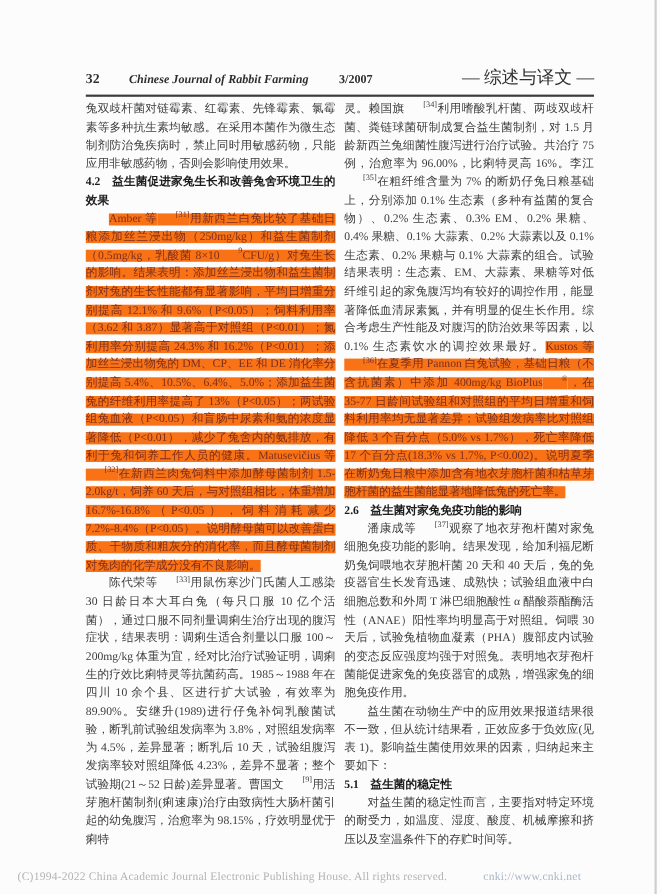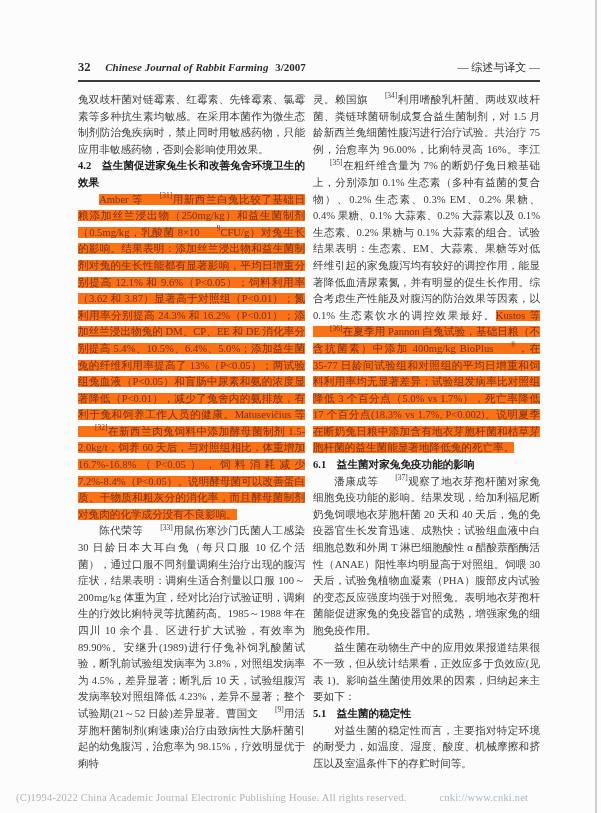--- a/index.html
+++ b/index.html
@@ -9,24 +9,24 @@
     background:#fcfcfc; overflow:hidden;
     font-family:"Liberation Serif","DejaVu Serif",serif;
   }
   .scan-edge{position:absolute; top:0; right:4px; width:2px; height:813px; background:#cfcfcf;}
   .header{
     position:absolute; left:78px; top:60px; width:462px;
     border-bottom:2px solid #3c3c3c; padding-bottom:5px;
     display:flex; justify-content:space-between; align-items:baseline;
   }
   .header-left{font-size:11px; color:#2e2e2e; white-space:nowrap;}
-  .page-num{font-weight:bold; font-size:12.5px; margin-right:12px;}
-  .journal{font-style:italic; font-weight:bold; margin-right:4px;font-family:Liberation Serif, serif;}
+  .page-num{font-weight:bold; font-size:12.5px; margin-right:24px;}
+  .journal{font-style:italic; font-weight:bold; margin-right:25px;font-family:Liberation Serif, serif;}
   .issue{font-weight:bold;}
-  .section-label{font-size:11px; color:#2e2e2e; white-space:nowrap;}
+  .section-label{font-size:16px; color:#2e2e2e; white-space:nowrap;}
   .content{
     position:absolute; left:78px; top:92px; width:462px;
     display:flex; gap:8px;
   }
   .col{
     width:227px; font-size:10.6px; line-height:16.6px;
     color:#3c3c3c; text-align:justify;
   }
   .para{margin:0;}
   .para.indent{text-indent:2em;}
@@ -58,21 +58,21 @@
 
   <div class="content">
     <div class="col">
         <p class="para"><span>兔双歧杆菌对链霉素、红霉素、先锋霉素、氯霉素等多种抗生素均敏感。在采用本菌作为微生态制剂防治兔疾病时，禁止同时用敏感药物，只能应用非敏感药物，否则会影响使用效果。</span></p>
         <div class="heading">4.2　益生菌促进家兔生长和改善兔舍环境卫生的效果</div>
         <p class="para indent"><mark class="hl">Amber 等</mark><mark class="hl"><sup>[31]</sup></mark><mark class="hl">用新西兰白兔比较了基础日粮添加丝兰浸出物（250mg/kg）和益生菌制剂（0.5mg/kg，乳酸菌 8×10</mark><mark class="hl"><sup>9</sup></mark><mark class="hl">CFU/g）对兔生长的影响。结果表明：添加丝兰浸出物和益生菌制剂对兔的生长性能都有显著影响，平均日增重分别提高 12.1% 和 9.6%（P&lt;0.05）；饲料利用率（3.62 和 3.87）显著高于对照组（P&lt;0.01）；氮利用率分别提高 24.3% 和 16.2%（P&lt;0.01）；添加丝兰浸出物兔的 DM、CP、EE 和 DE 消化率分别提高 5.4%、10.5%、6.4%、5.0%；添加益生菌兔的纤维利用率提高了 13%（P&lt;0.05）；两试验组兔血液（P&lt;0.05）和盲肠中尿素和氨的浓度显著降低（P&lt;0.01），减少了兔舍内的氨排放，有利于兔和饲养工作人员的健康。Matusevičius 等</mark><mark class="hl"><sup>[32]</sup></mark><mark class="hl">在新西兰肉兔饲料中添加酵母菌制剂 1.5-2.0kg/t，饲养 60 天后，与对照组相比，体重增加 16.7%-16.8%（P&lt;0.05），饲料消耗减少 7.2%-8.4%（P&lt;0.05）。说明酵母菌可以改善蛋白质、干物质和粗灰分的消化率，而且酵母菌制剂对兔肉的化学成分没有不良影响。</mark></p>
         <p class="para indent"><span>陈代荣等</span><span><sup>[33]</sup></span><span>用鼠伤寒沙门氏菌人工感染 30 日龄日本大耳白兔（每只口服 10 亿个活菌），通过口服不同剂量调痢生治疗出现的腹泻症状，结果表明：调痢生适合剂量以口服 100～200mg/kg 体重为宜，经对比治疗试验证明，调痢生的疗效比痢特灵等抗菌药高。1985～1988 年在四川 10 余个县、区进行扩大试验，有效率为 89.90%。安继升(1989)进行仔兔补饲乳酸菌试验，断乳前试验组发病率为 3.8%，对照组发病率为 4.5%，差异显著；断乳后 10 天，试验组腹泻发病率较对照组降低 4.23%，差异不显著；整个试验期(21～52 日龄)差异显著。曹国文</span><span><sup>[9]</sup></span><span>用活芽胞杆菌制剂(痢速康)治疗由致病性大肠杆菌引起的幼兔腹泻，治愈率为 98.15%，疗效明显优于痢特</span></p>
       </div>
     <div class="col">
         <p class="para"><span>灵。赖国旗</span><span><sup>[34]</sup></span><span>利用嗜酸乳杆菌、两歧双歧杆菌、粪链球菌研制成复合益生菌制剂，对 1.5 月龄新西兰兔细菌性腹泻进行治疗试验。共治疗 75 例，治愈率为 96.00%，比痢特灵高 16%。李江</span><span><sup>[35]</sup></span><span>在粗纤维含量为 7% 的断奶仔兔日粮基础上，分别添加 0.1% 生态素（多种有益菌的复合物）、0.2% 生态素、0.3% EM、0.2% 果糖、0.4% 果糖、0.1% 大蒜素、0.2% 大蒜素以及 0.1% 生态素、0.2% 果糖与 0.1% 大蒜素的组合。试验结果表明：生态素、EM、大蒜素、果糖等对低纤维引起的家兔腹泻均有较好的调控作用，能显著降低血清尿素氮，并有明显的促生长作用。综合考虑生产性能及对腹泻的防治效果等因素，以 0.1% 生态素饮水的调控效果最好。</span><mark class="hl">Kustos 等</mark><mark class="hl"><sup>[36]</sup></mark><mark class="hl">在夏季用 Pannon 白兔试验，基础日粮（不含抗菌素）中添加 400mg/kg BioPlus</mark><mark class="hl"><sup>®</sup></mark><mark class="hl">，在 35-77 日龄间试验组和对照组的平均日增重和饲料利用率均无显著差异；试验组发病率比对照组降低 3 个百分点（5.0% vs 1.7%），死亡率降低 17 个百分点(18.3% vs 1.7%, P&lt;0.002)。说明夏季在断奶兔日粮中添加含有地衣芽胞杆菌和枯草芽胞杆菌的益生菌能显著地降低兔的死亡率。</mark></p>
-        <div class="heading">6.1　益生菌对家兔免疫功能的影响</div>
+        <div class="heading">2.6　益生菌对家兔免疫功能的影响</div>
         <p class="para indent"><span>潘康成等</span><span><sup>[37]</sup></span><span>观察了地衣芽孢杆菌对家兔细胞免疫功能的影响。结果发现，给加利福尼断奶兔饲喂地衣芽胞杆菌 20 天和 40 天后，兔的免疫器官生长发育迅速、成熟快；试验组血液中白细胞总数和外周 T 淋巴细胞酸性 α 醋酸萘酯酶活性（ANAE）阳性率均明显高于对照组。饲喂 30 天后，试验兔植物血凝素（PHA）腹部皮内试验的变态反应强度均强于对照兔。表明地衣芽孢杆菌能促进家兔的免疫器官的成熟，增强家兔的细胞免疫作用。</span></p>
         <p class="para indent"><span>益生菌在动物生产中的应用效果报道结果很不一致，但从统计结果看，正效应多于负效应(见表 1)。影响益生菌使用效果的因素，归纳起来主要如下：</span></p>
         <div class="heading">5.1　益生菌的稳定性</div>
         <p class="para indent"><span>对益生菌的稳定性而言，主要指对特定环境的耐受力，如温度、湿度、酸度、机械摩擦和挤压以及室温条件下的存贮时间等。</span></p>
       </div>
   </div>
 
   <div class="footer">
     <span>(C)1994-2022 China Academic Journal Electronic Publishing House. All rights reserved.</span>
     <span class="url">cnki://www.cnki.net</span>

